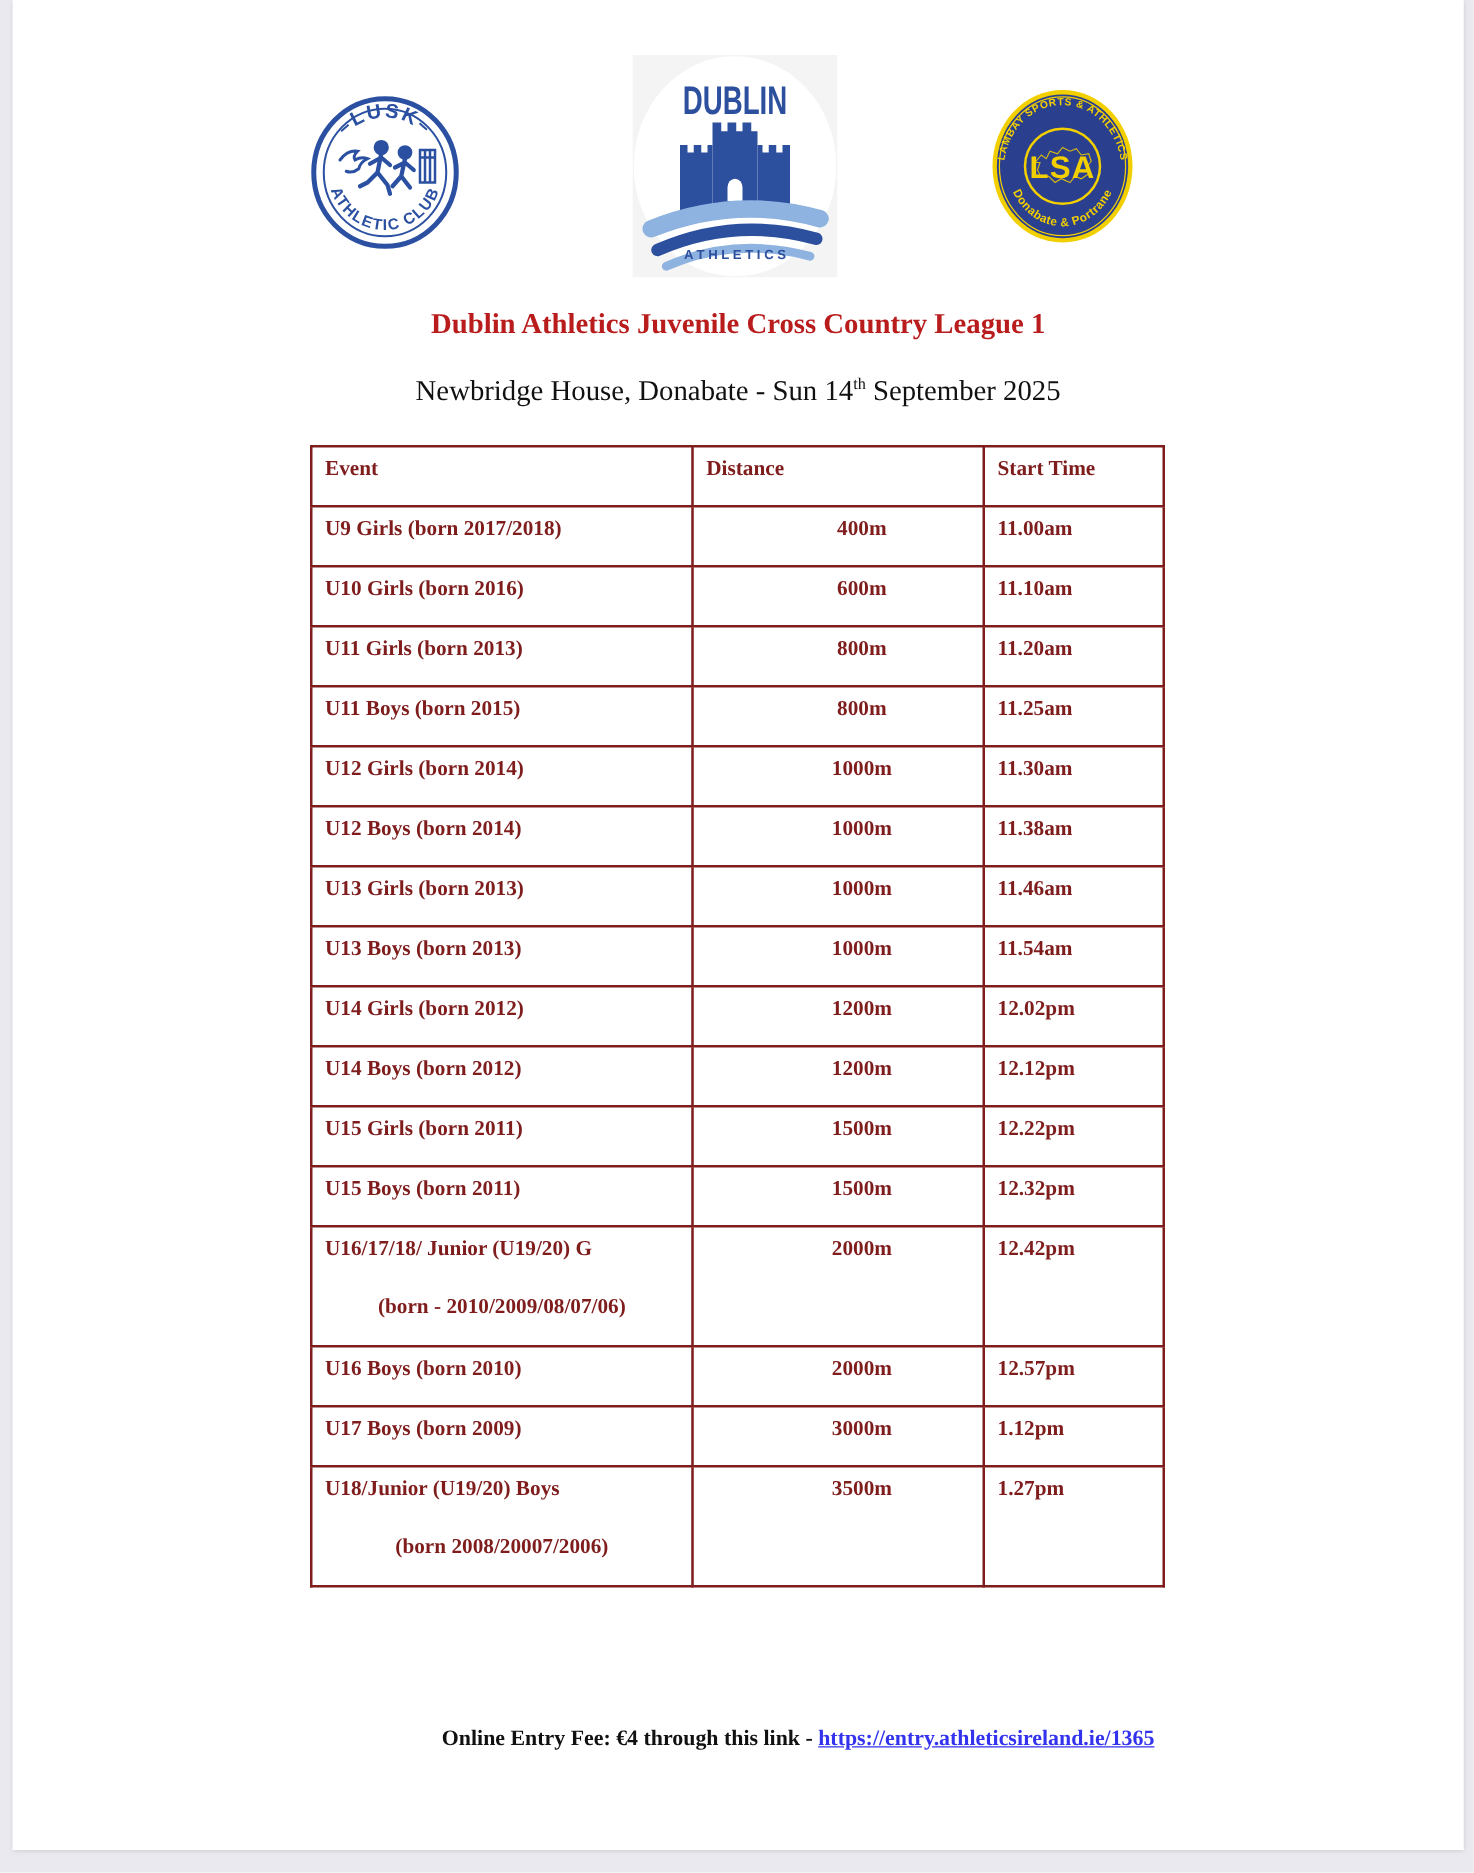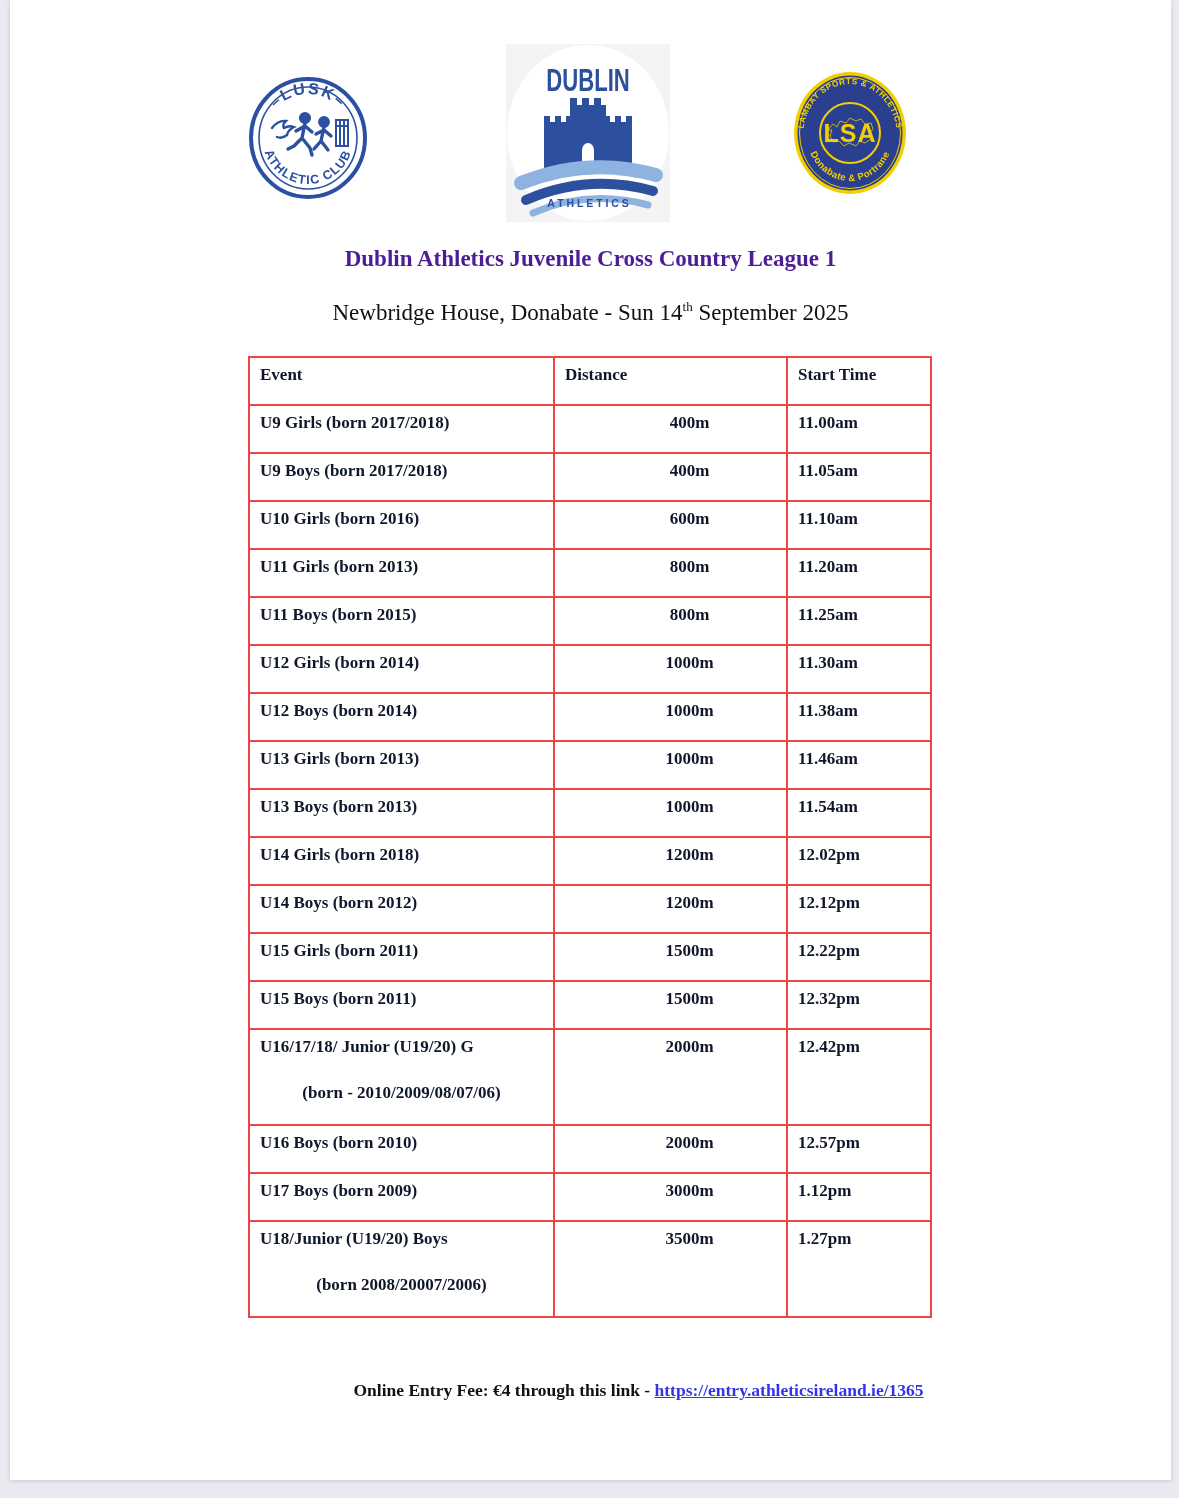--- a/index.html
+++ b/index.html
@@ -16,36 +16,36 @@
     box-shadow:0 1px 4px rgba(0,0,0,.15);
   }
   
   .logo{position:absolute;}
   .logo-lusk{left:238px;top:76px;width:120px;height:124px;}
   .logo-dublin{left:496px;top:44px;width:164px;height:178px;}
   .logo-lsa{left:782px;top:70px;width:116px;height:126px;}
   
   .title{
     position:absolute;left:0;top:246px;width:100%;
-    text-align:center;font-size:23px;font-weight:bold;color:#4c1d95;
+    text-align:center;font-size:23px;font-weight:bold;color:#b91c1c;
   }
   .subtitle{
     position:absolute;left:0;top:299px;width:100%;
     text-align:center;font-size:23px;font-weight:normal;color:#111;
   }
   .subtitle sup{font-size:13px;}
   
   .sched{
     position:absolute;left:238px;top:356px;width:682px;
     border-collapse:collapse;table-layout:fixed;
   }
   .sched th,.sched td{
-    border:2px solid #ef4444;
+    border:2px solid #7f1d1d;
     vertical-align:top;
-    font-size:17px;font-weight:bold;color:#0f172a;
+    font-size:17px;font-weight:bold;color:#7f1d1d;
     padding:7px 10px;
   }
   .sched th{height:32px;text-align:left;}
   .sched td{height:32px;}
   .sched td.dist{text-align:center;padding-left:48px;}
   .sched tr.tall td{height:80px;}
   .ev-line + .ev-line{margin-top:26px;text-align:center;}
   
   .footer{
     position:absolute;left:0;top:1380px;width:100%;
@@ -157,27 +157,20 @@
     <tbody>
         <tr>
       <td>
             <div class="ev-line">U9 Girls (born 2017/2018)</div>
           </td>
       <td class="dist">400m</td>
       <td>11.00am</td>
     </tr>
         <tr>
       <td>
-            <div class="ev-line">U9 Boys (born 2017/2018)</div>
-          </td>
-      <td class="dist">400m</td>
-      <td>11.05am</td>
-    </tr>
-        <tr>
-      <td>
             <div class="ev-line">U10 Girls (born 2016)</div>
           </td>
       <td class="dist">600m</td>
       <td>11.10am</td>
     </tr>
         <tr>
       <td>
             <div class="ev-line">U11 Girls (born 2013)</div>
           </td>
       <td class="dist">800m</td>
@@ -213,21 +206,21 @@
     </tr>
         <tr>
       <td>
             <div class="ev-line">U13 Boys (born 2013)</div>
           </td>
       <td class="dist">1000m</td>
       <td>11.54am</td>
     </tr>
         <tr>
       <td>
-            <div class="ev-line">U14 Girls (born 2018)</div>
+            <div class="ev-line">U14 Girls (born 2012)</div>
           </td>
       <td class="dist">1200m</td>
       <td>12.02pm</td>
     </tr>
         <tr>
       <td>
             <div class="ev-line">U14 Boys (born 2012)</div>
           </td>
       <td class="dist">1200m</td>
       <td>12.12pm</td>

